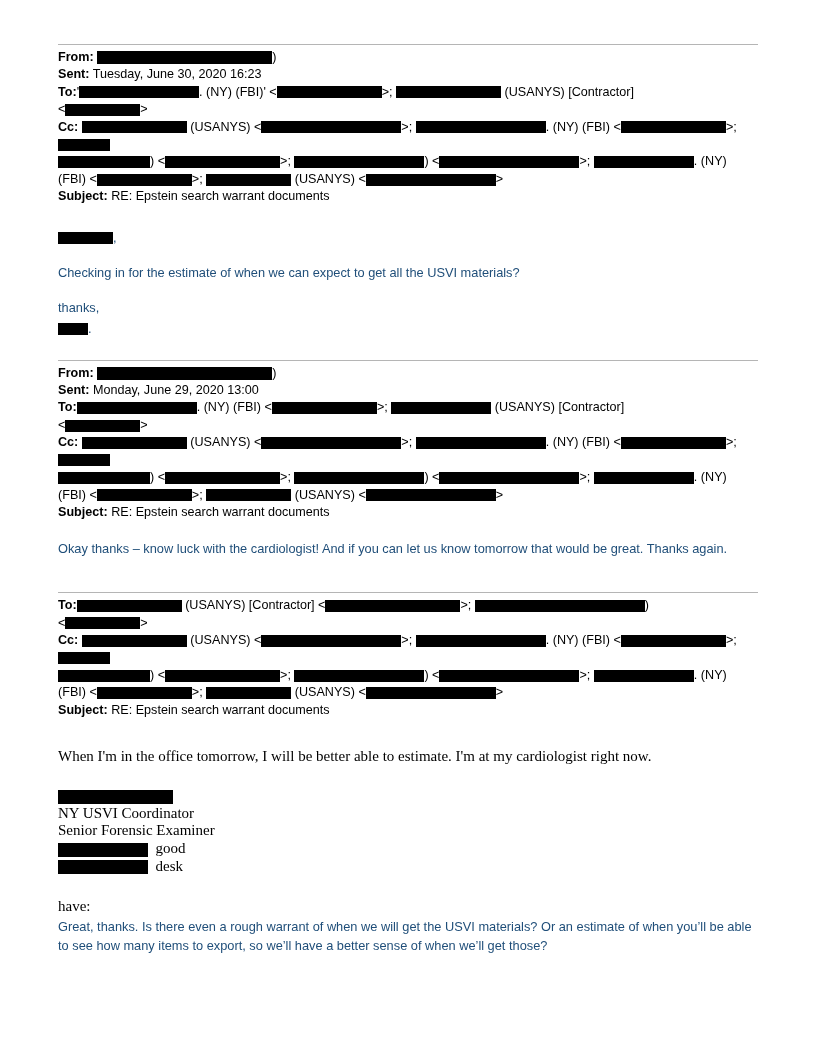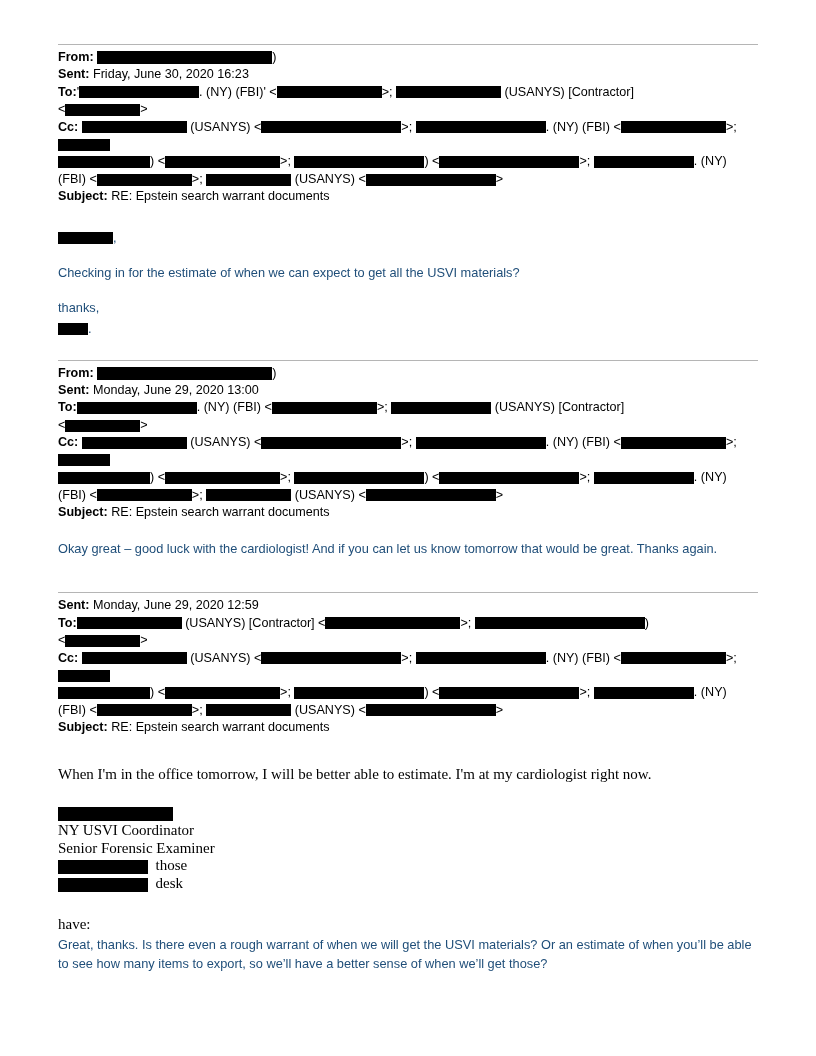--- a/index.html
+++ b/index.html
@@ -87,21 +87,21 @@
   <div class="msg-block">
     <div class="rule"></div>
 
     <div class="hdr">
       <b>From:</b>
       <span class="redact tall" style="width:175px"></span><span>)</span>
     </div>
 
     <div class="hdr">
       <b>Sent:</b>
-      <span>Friday, June 30, 2020 16:23</span>
+      <span>Tuesday, June 30, 2020 16:23</span>
     </div>
 
     <div class="hdr">
       <b>To:</b><span>'</span><span class="redact" style="width:120px"></span>. (NY) (FBI)' &lt;<span class="redact" style="width:105px"></span>&gt;; <span class="redact" style="width:105px"></span> (USANYS) [Contractor] <br>&lt;<span class="redact" style="width:75px"></span>&gt;
     </div>
 
     <div class="hdr">
       <b>Cc:</b> <span class="redact" style="width:105px"></span> (USANYS) &lt;<span class="redact" style="width:140px"></span>&gt;; <span class="redact" style="width:130px"></span>. (NY) (FBI) &lt;<span class="redact" style="width:105px"></span>&gt;; <span class="redact" style="width:52px"></span><br><span class="redact" style="width:92px"></span>) &lt;<span class="redact" style="width:115px"></span>&gt;; <span class="redact" style="width:130px"></span>) &lt;<span class="redact" style="width:140px"></span>&gt;; <span class="redact" style="width:100px"></span>. (NY)<br>(FBI) &lt;<span class="redact" style="width:95px"></span>&gt;; <span class="redact" style="width:85px"></span> (USANYS) &lt;<span class="redact" style="width:130px"></span>&gt;
     </div>
 
@@ -148,33 +148,29 @@
       <b>Cc:</b> <span class="redact" style="width:105px"></span> (USANYS) &lt;<span class="redact" style="width:140px"></span>&gt;; <span class="redact" style="width:130px"></span>. (NY) (FBI) &lt;<span class="redact" style="width:105px"></span>&gt;; <span class="redact" style="width:52px"></span><br><span class="redact" style="width:92px"></span>) &lt;<span class="redact" style="width:115px"></span>&gt;; <span class="redact" style="width:130px"></span>) &lt;<span class="redact" style="width:140px"></span>&gt;; <span class="redact" style="width:100px"></span>. (NY)<br>(FBI) &lt;<span class="redact" style="width:95px"></span>&gt;; <span class="redact" style="width:85px"></span> (USANYS) &lt;<span class="redact" style="width:130px"></span>&gt;
     </div>
 
     <div class="hdr">
       <b>Subject:</b>
       <span>RE: Epstein search warrant documents</span>
     </div>
 
     <div class="spacer-18"></div>
 
-    <div class="body-blue" style="margin-top:0">Okay great – good luck with the cardiologist!  And if you can let us know tomorrow that would be great.  Thanks again.</div>
+    <div class="body-blue" style="margin-top:0">Okay thanks – know luck with the cardiologist!  And if you can let us know tomorrow that would be great.  Thanks again.</div>
 
     <div class="spacer-34"></div>
   </div>
 
   <div class="msg-block">
     <div class="rule"></div>
 
 
-    <div class="hdr">
-      <b>Sent:</b>
-      <span>Monday, June 29, 2020 12:59</span>
-    </div>
 
     <div class="hdr">
       <b>To:</b><span class="redact" style="width:105px"></span> (USANYS) [Contractor] &lt;<span class="redact" style="width:135px"></span>&gt;; <span class="redact" style="width:170px"></span>)<br>&lt;<span class="redact" style="width:75px"></span>&gt;
     </div>
 
     <div class="hdr">
       <b>Cc:</b> <span class="redact" style="width:105px"></span> (USANYS) &lt;<span class="redact" style="width:140px"></span>&gt;; <span class="redact" style="width:130px"></span>. (NY) (FBI) &lt;<span class="redact" style="width:105px"></span>&gt;; <span class="redact" style="width:52px"></span><br><span class="redact" style="width:92px"></span>) &lt;<span class="redact" style="width:115px"></span>&gt;; <span class="redact" style="width:130px"></span>) &lt;<span class="redact" style="width:140px"></span>&gt;; <span class="redact" style="width:100px"></span>. (NY)<br>(FBI) &lt;<span class="redact" style="width:95px"></span>&gt;; <span class="redact" style="width:85px"></span> (USANYS) &lt;<span class="redact" style="width:130px"></span>&gt;
     </div>
 
     <div class="hdr">
@@ -187,21 +183,21 @@
     <div class="body-serif">When I'm in the office tomorrow,  I will be better able to estimate. I'm at my cardiologist right now.</div>
 
     <div class="spacer-22"></div>
 
     <div class="sig-line">
       <span class="redact" style="width:115px;height:14px"></span>
     </div>
     <div class="sig-line">NY USVI Coordinator</div>
     <div class="sig-line">Senior Forensic Examiner</div>
     <div class="sig-line">
-      <span class="redact" style="width:90px;height:14px"></span>&nbsp;&nbsp;<span>those</span>
+      <span class="redact" style="width:90px;height:14px"></span>&nbsp;&nbsp;<span>good</span>
     </div>
     <div class="sig-line">
       <span class="redact" style="width:90px;height:14px"></span>&nbsp;&nbsp;<span>desk</span>
     </div>
 
     <div class="spacer-22"></div>
 
     <div class="quote-line">have:</div>
 
     <div class="body-blue" style="margin-top:2px">Great, thanks.  Is there even a rough warrant of when we will get the USVI materials?  Or an estimate of when you’ll be able to see how many items to export, so we’ll have a better sense of when we’ll get those?</div>

